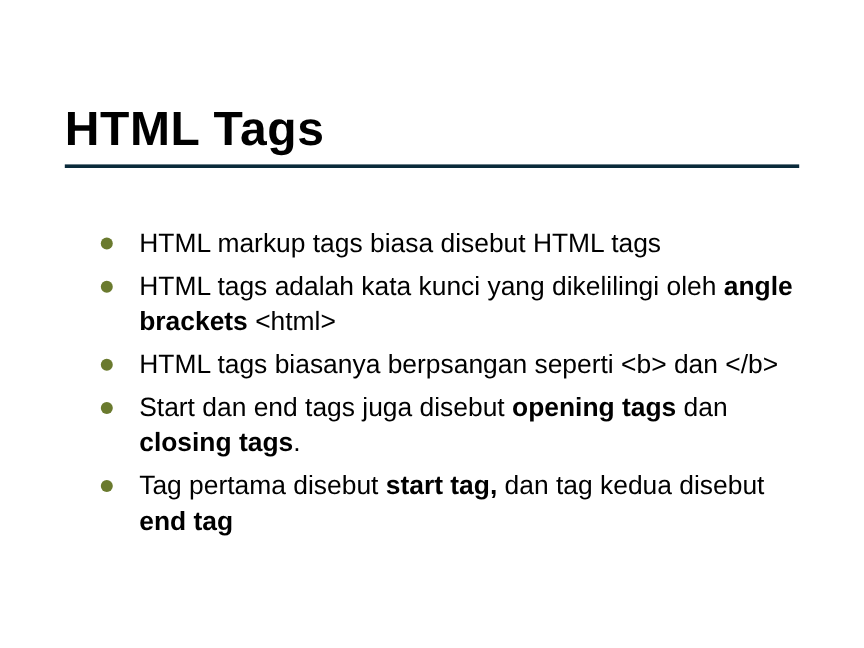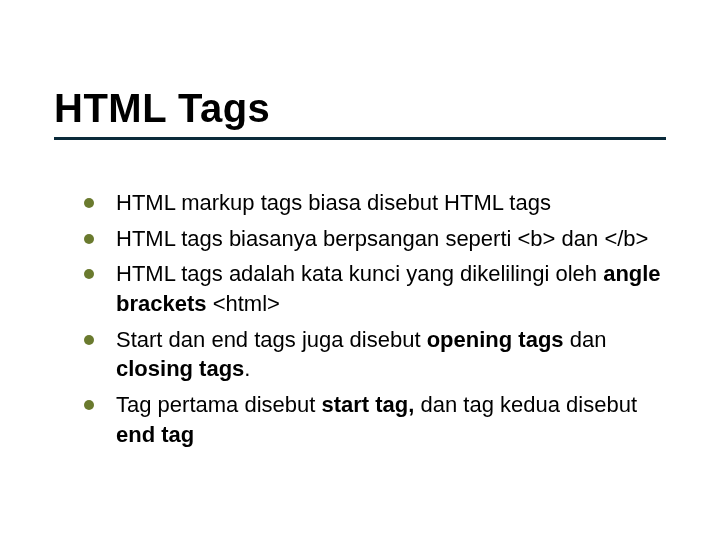--- a/index.html
+++ b/index.html
@@ -69,19 +69,19 @@
 
 <div class="slide">
   <div class="title-wrap">
     <h1 class="title">HTML Tags</h1>
     <div class="title-underline"></div>
   </div>
 
   <div class="body">
     <ul class="bullets">
       <li><span>HTML markup tags biasa disebut HTML tags</span></li>
+      <li><span>HTML tags adalah kata kunci yang dikelilingi  oleh </span><span class="b">angle brackets</span><span> &lt;html&gt;</span></li>
       <li><span>HTML tags biasanya berpsangan seperti &lt;b&gt; dan &lt;/b&gt;</span></li>
-      <li><span>HTML tags adalah kata kunci yang dikelilingi  oleh </span><span class="b">angle brackets</span><span> &lt;html&gt;</span></li>
       <li><span>Start dan end tags juga disebut </span><span class="b">opening tags</span><span> dan </span><span class="b">closing tags</span><span>.</span></li>
       <li><span>Tag pertama disebut  </span><span class="b">start tag,</span><span> dan tag kedua disebut </span><span class="b">end tag</span></li>
     </ul>
   </div>
 </div>
 
 </body></html>

